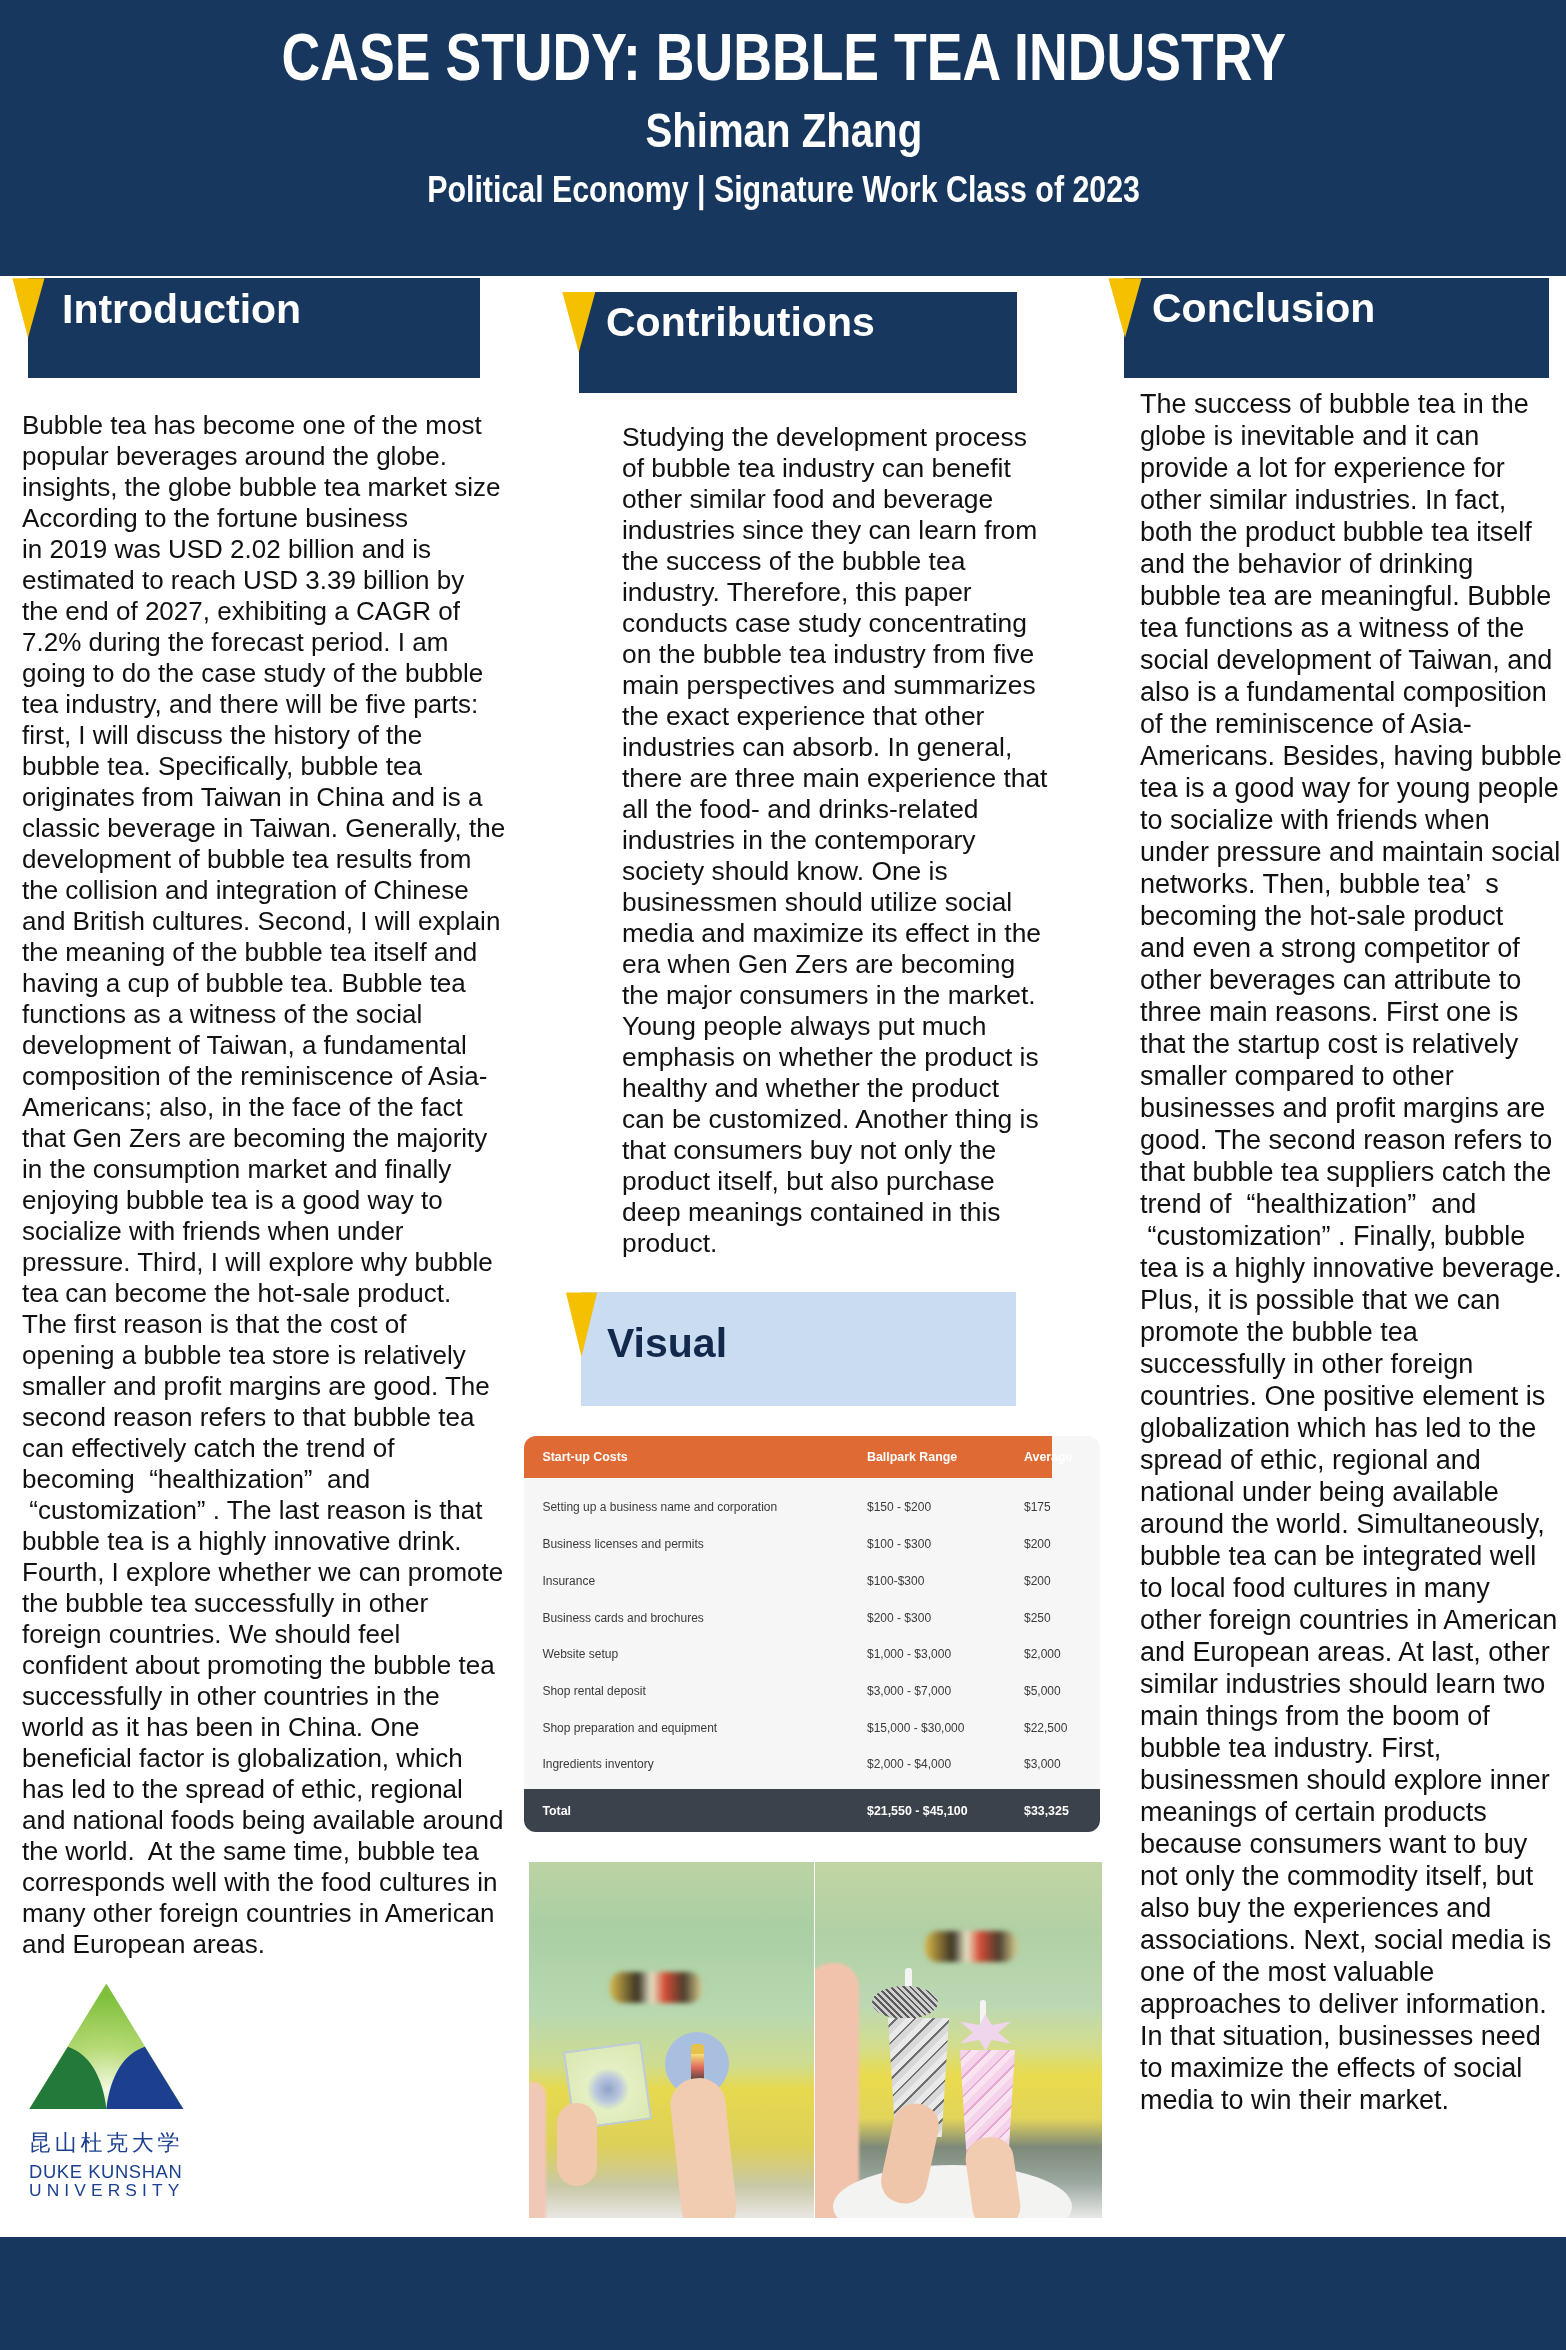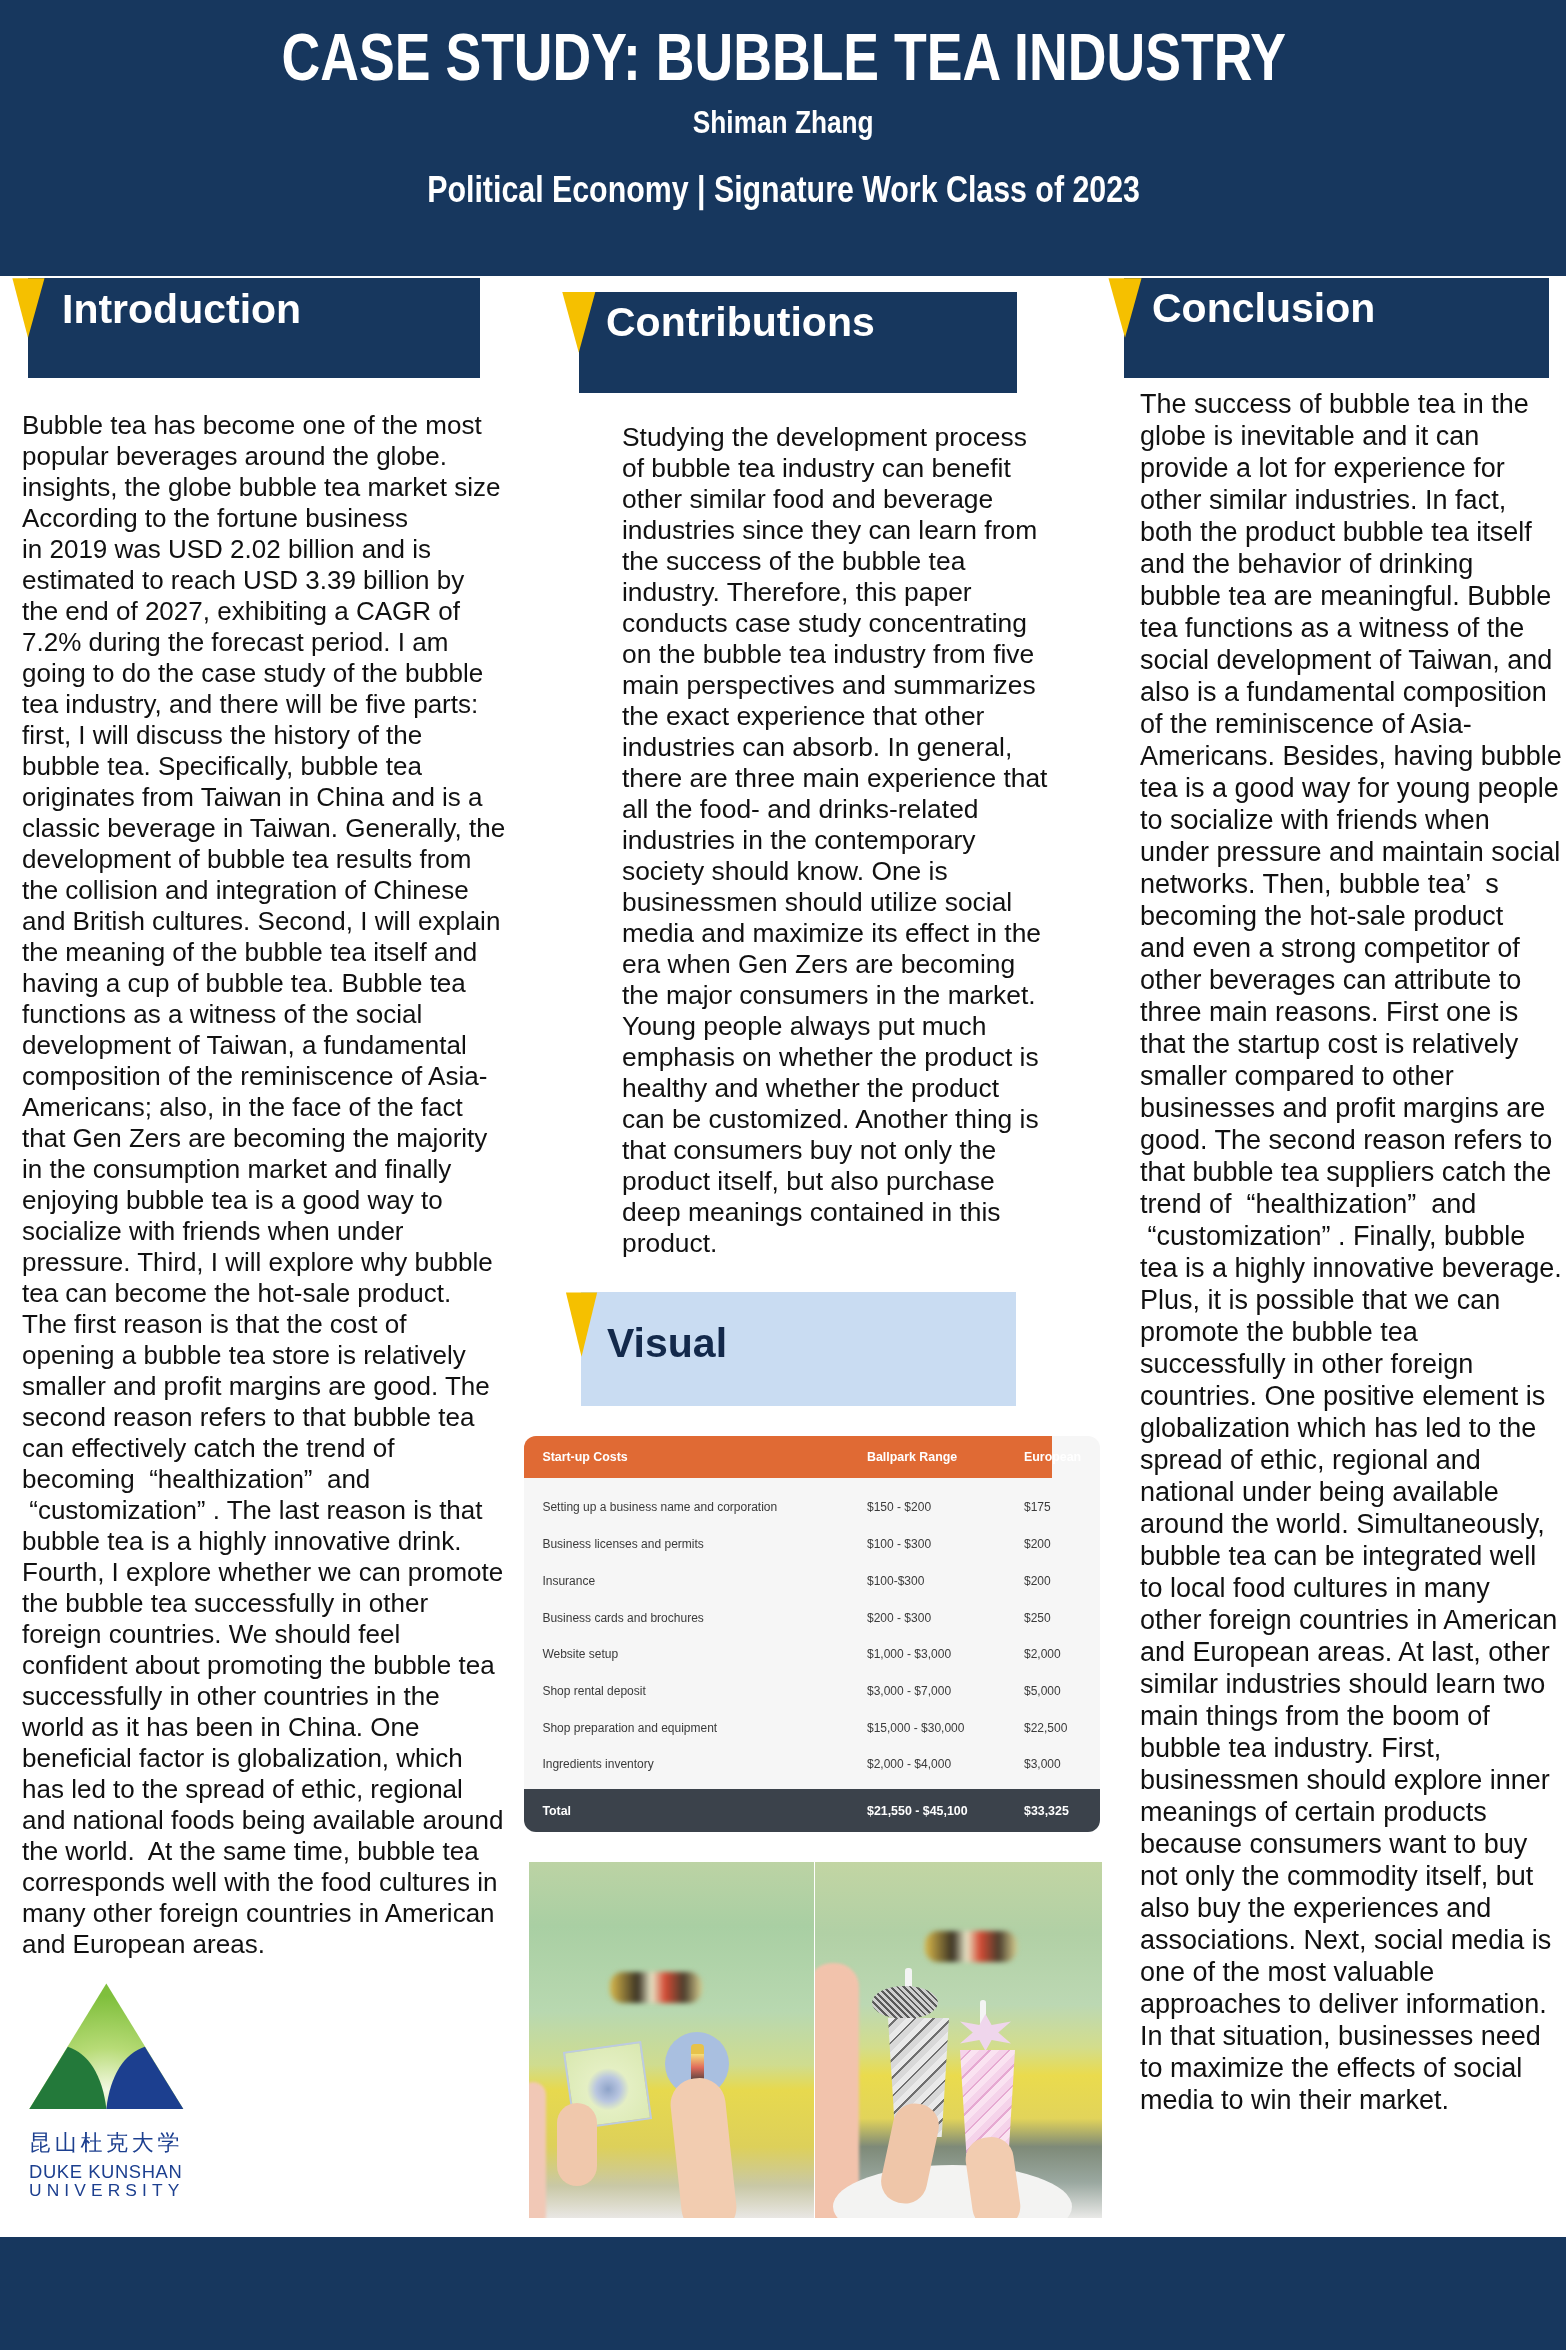--- a/index.html
+++ b/index.html
@@ -9,21 +9,21 @@
   }
   .abs { position:absolute; }
 
   
   #poster-header { left:0; top:0; width:1567px; height:276px; background:#17375e; }
   .hline { position:absolute; left:0; width:1567px; text-align:center; color:#fff;
            font-weight:bold; line-height:1; white-space:nowrap; }
   .hline span { display:inline-block; transform-origin:center center; }
   #title-line { top:23px; font-size:67px; }
   #title-line span { transform:scaleX(0.8); }
-  #author-line { top:106px; font-size:32px; }
+  #author-line { top:106px; font-size:49px; }
   #author-line span { transform:scaleX(0.82); }
   #affil-line { top:171px; font-size:37px; }
   #affil-line span { transform:scaleX(0.82); }
 
   
   .sec-box { position:absolute; background:#17375e; }
   .sec-title { position:absolute; color:#fff; font-weight:bold; font-size:41px;
                line-height:1; white-space:nowrap; }
   .tri { position:absolute; left:0; top:0; overflow:visible; }
 
@@ -245,21 +245,21 @@
     <div class="line">approaches to deliver information.</div>
     <div class="line">In that situation, businesses need</div>
     <div class="line">to maximize the effects of social</div>
     <div class="line">media to win their market.</div>
   </div>
 
 <div id="cost-table" class="abs">
   <div class="thead">
     <div class="cell c1">Start-up Costs</div>
     <div class="cell c2">Ballpark Range</div>
-    <div class="cell c3">European</div>
+    <div class="cell c3">Average</div>
   </div>
 
   <div class="trow" style="top:52px;">
     <div class="cell c1">Setting up a business name and corporation</div>
     <div class="cell c2">$150 - $200</div>
     <div class="cell c3">$175</div>
   </div>
   <div class="trow" style="top:89px;">
     <div class="cell c1">Business licenses and permits</div>
     <div class="cell c2">$100 - $300</div>

